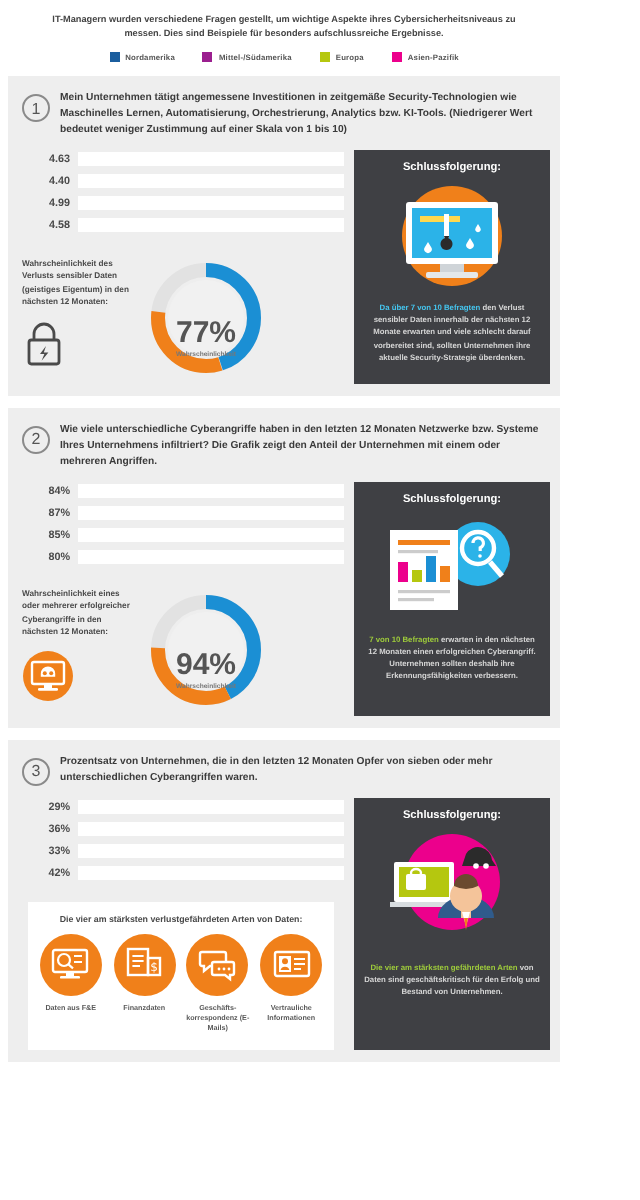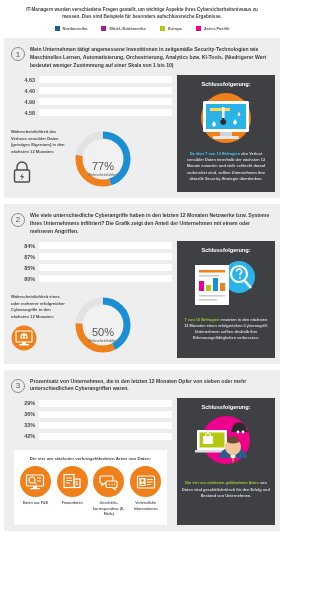--- a/index.html
+++ b/index.html
@@ -62,21 +62,21 @@
   
   .donut-block { display: flex; align-items: center; gap: 3px; padding: 5px 0 2px 2px; }
   .donut-text { flex: 0 0 58px; }
   .donut-caption { font-size: 4.1px; line-height: 1.6; font-weight: 700; color: #4a4a4a; }
   .donut-icon { margin-top: 5px; }
   .donut-wrap { position: relative; width: 62px; height: 62px; flex: 0 0 auto; }
   .donut-center {
     position: absolute; inset: 0; display: flex; flex-direction: column;
     align-items: center; justify-content: center;
   }
-  .donut-pct { font-size: 11px; font-weight: 400; color: #555; line-height: 1; margin-top: 20px; }
+  .donut-pct { font-size: 15px; font-weight: 700; color: #555; line-height: 1; margin-top: 20px; }
   .donut-sub { font-size: 3.3px; color: #777; margin-top: 1px; font-weight: 700; }
 
   
   .concl {
     background: #3f4044; height: 100%;
     padding: 6px 5px 6px 5px; display: flex; flex-direction: column; align-items: center;
   }
   .concl-title { color: #ffffff; font-size: 5.6px; font-weight: 700; margin-bottom: 4px; text-align: center; }
   .concl-art { width: 100%; display: flex; justify-content: center; margin-bottom: 4px; }
   .concl-text { font-size: 3.9px; line-height: 1.6; color: #d6d6d6; text-align: center; font-weight: 700; }
@@ -245,21 +245,21 @@
             </div>
           </div>
           <div class="donut-wrap">
             <svg width="62" height="62" viewBox="0 0 62 62">
               <circle cx="31" cy="31" r="24" fill="none" stroke="#e2e2e2" stroke-width="7"></circle>
               <circle cx="31" cy="31" r="24" fill="none" stroke="#1b8fd4" stroke-width="7" stroke-dasharray="64 150.8" transform="rotate(-90 31 31)"></circle>
               <circle cx="31" cy="31" r="24" fill="none" stroke="#f0801a" stroke-width="7" stroke-dasharray="50 150.8" stroke-dashoffset="-64" transform="rotate(-90 31 31)"></circle>
               <circle cx="31" cy="31" r="19" fill="#f1f1f1"></circle>
             </svg>
             <div class="donut-center">
-              <div class="donut-pct">50%</div>
+              <div class="donut-pct">94%</div>
               <div class="donut-sub">Wahrscheinlichkeit</div>
             </div>
           </div>
         </div>
       </div>
 
       <div class="right-col">
         <div class="concl">
           <div class="concl-title">Schlussfolgerung:</div>
           <div class="concl-art">

